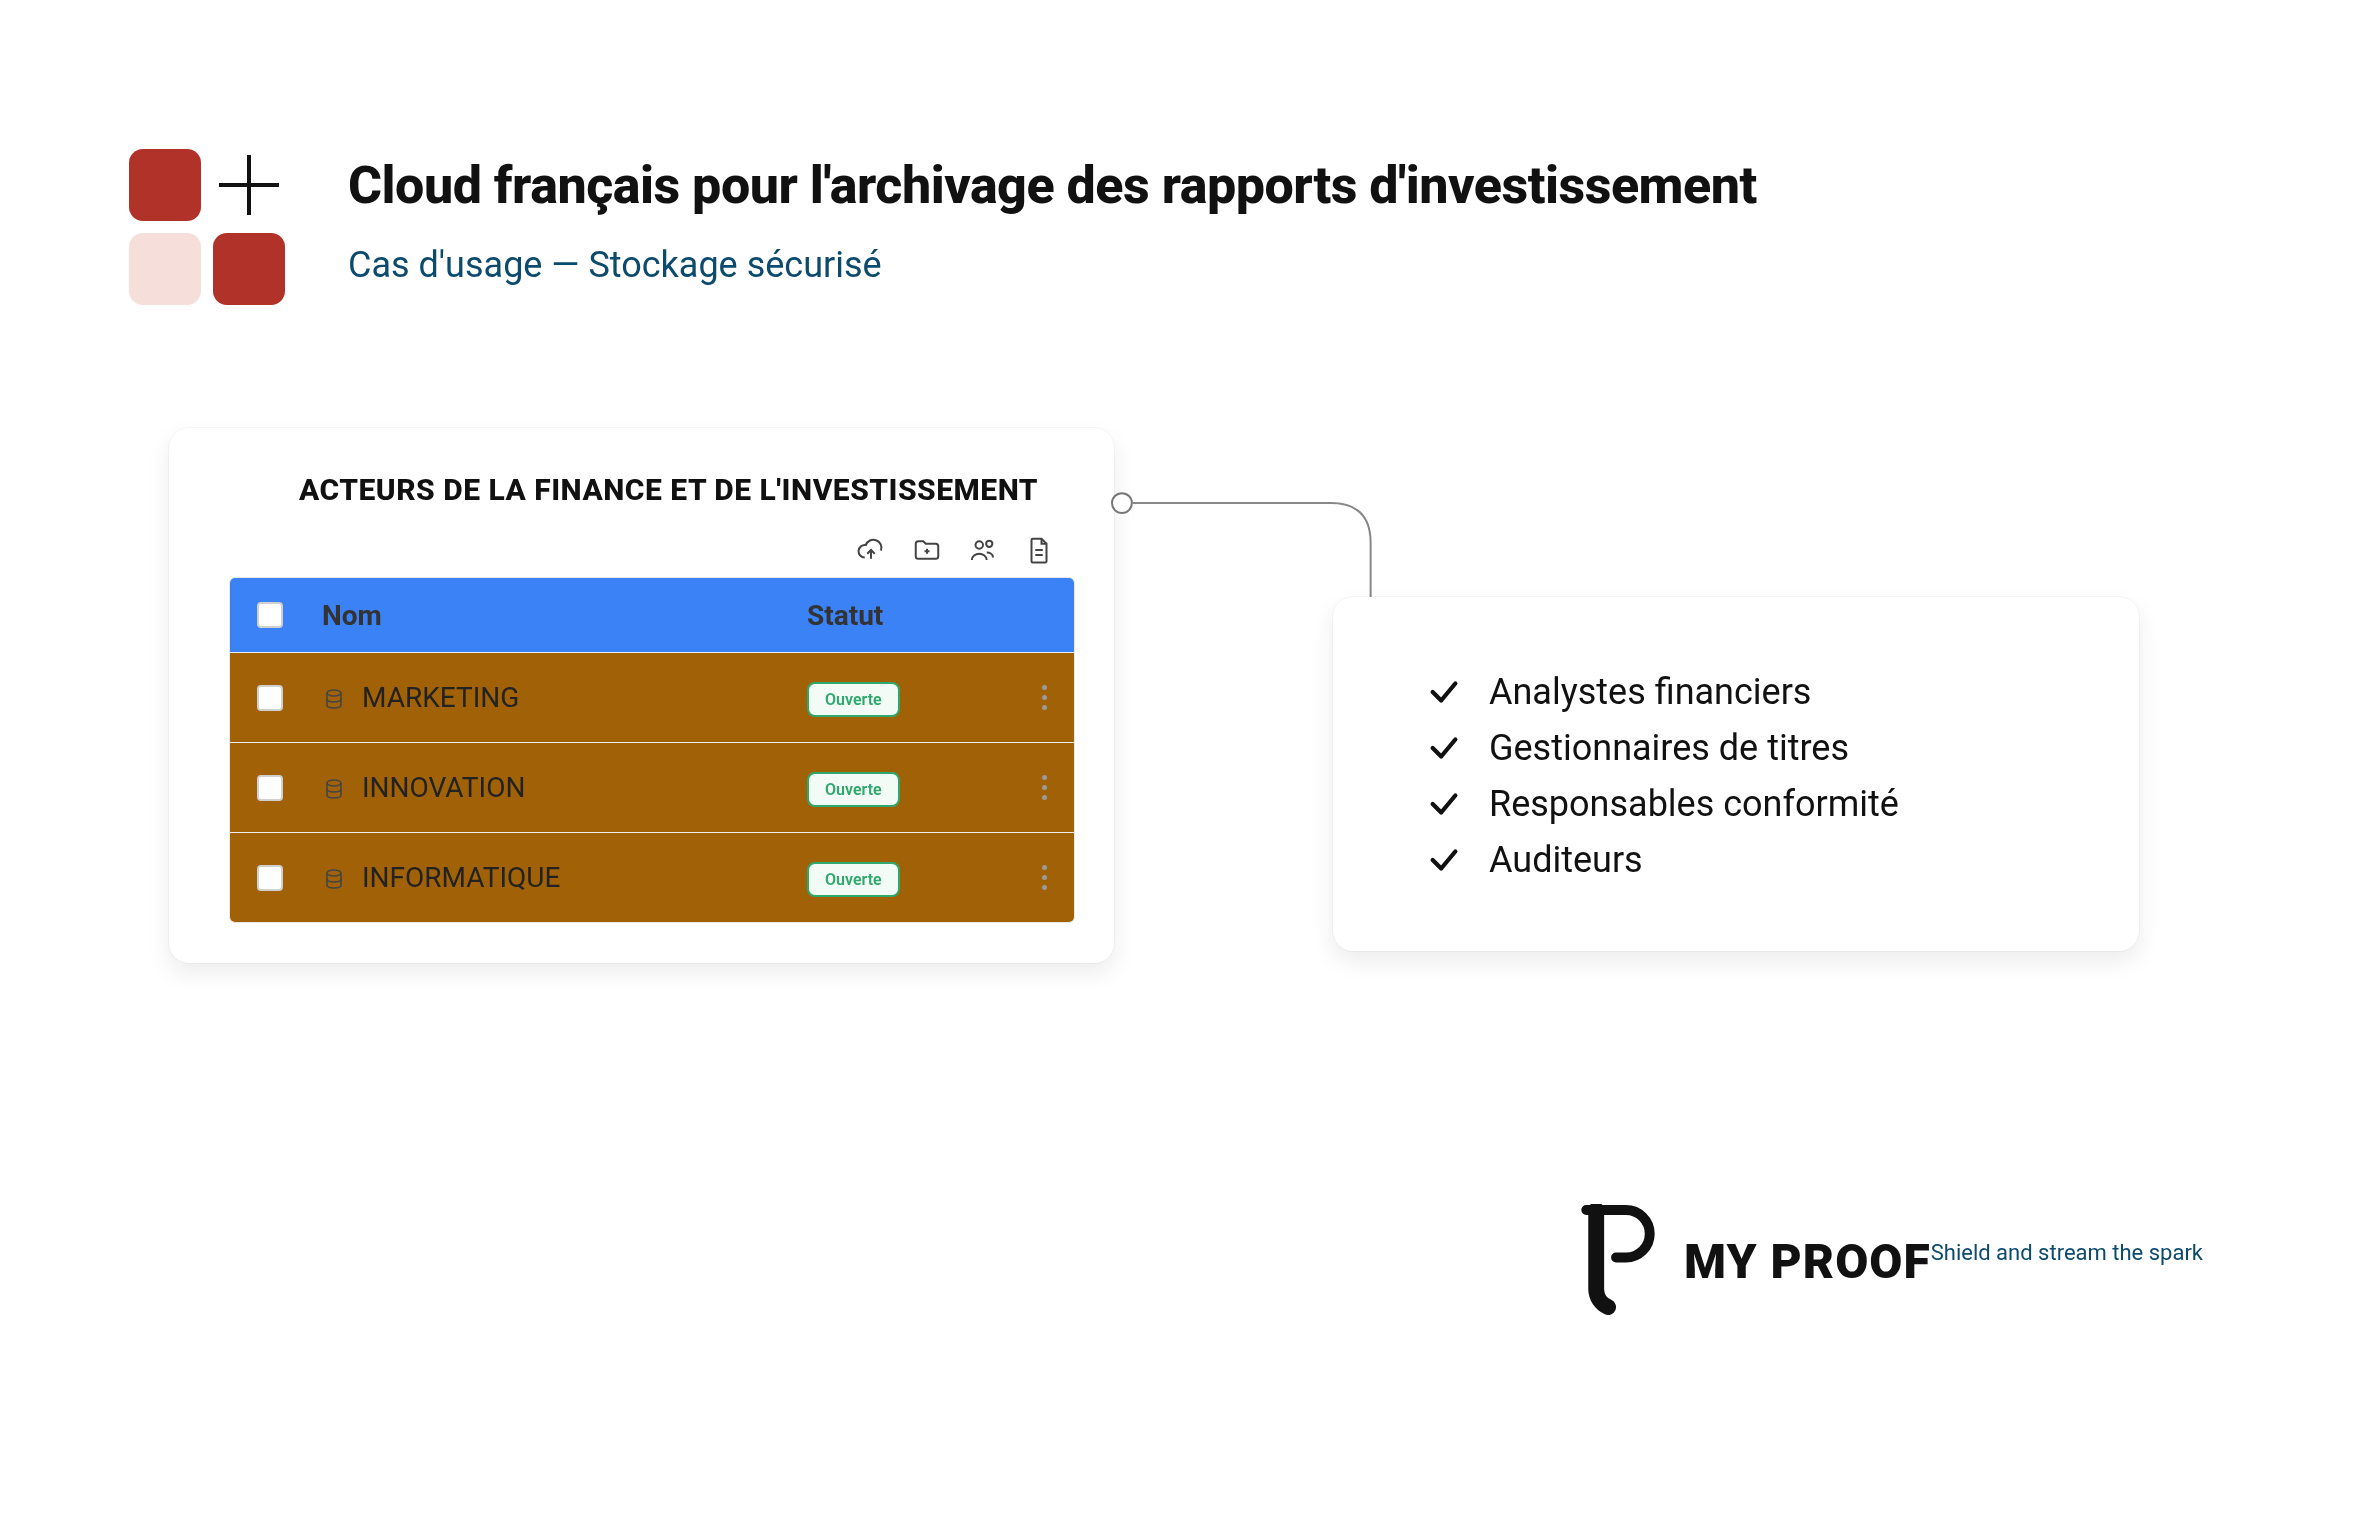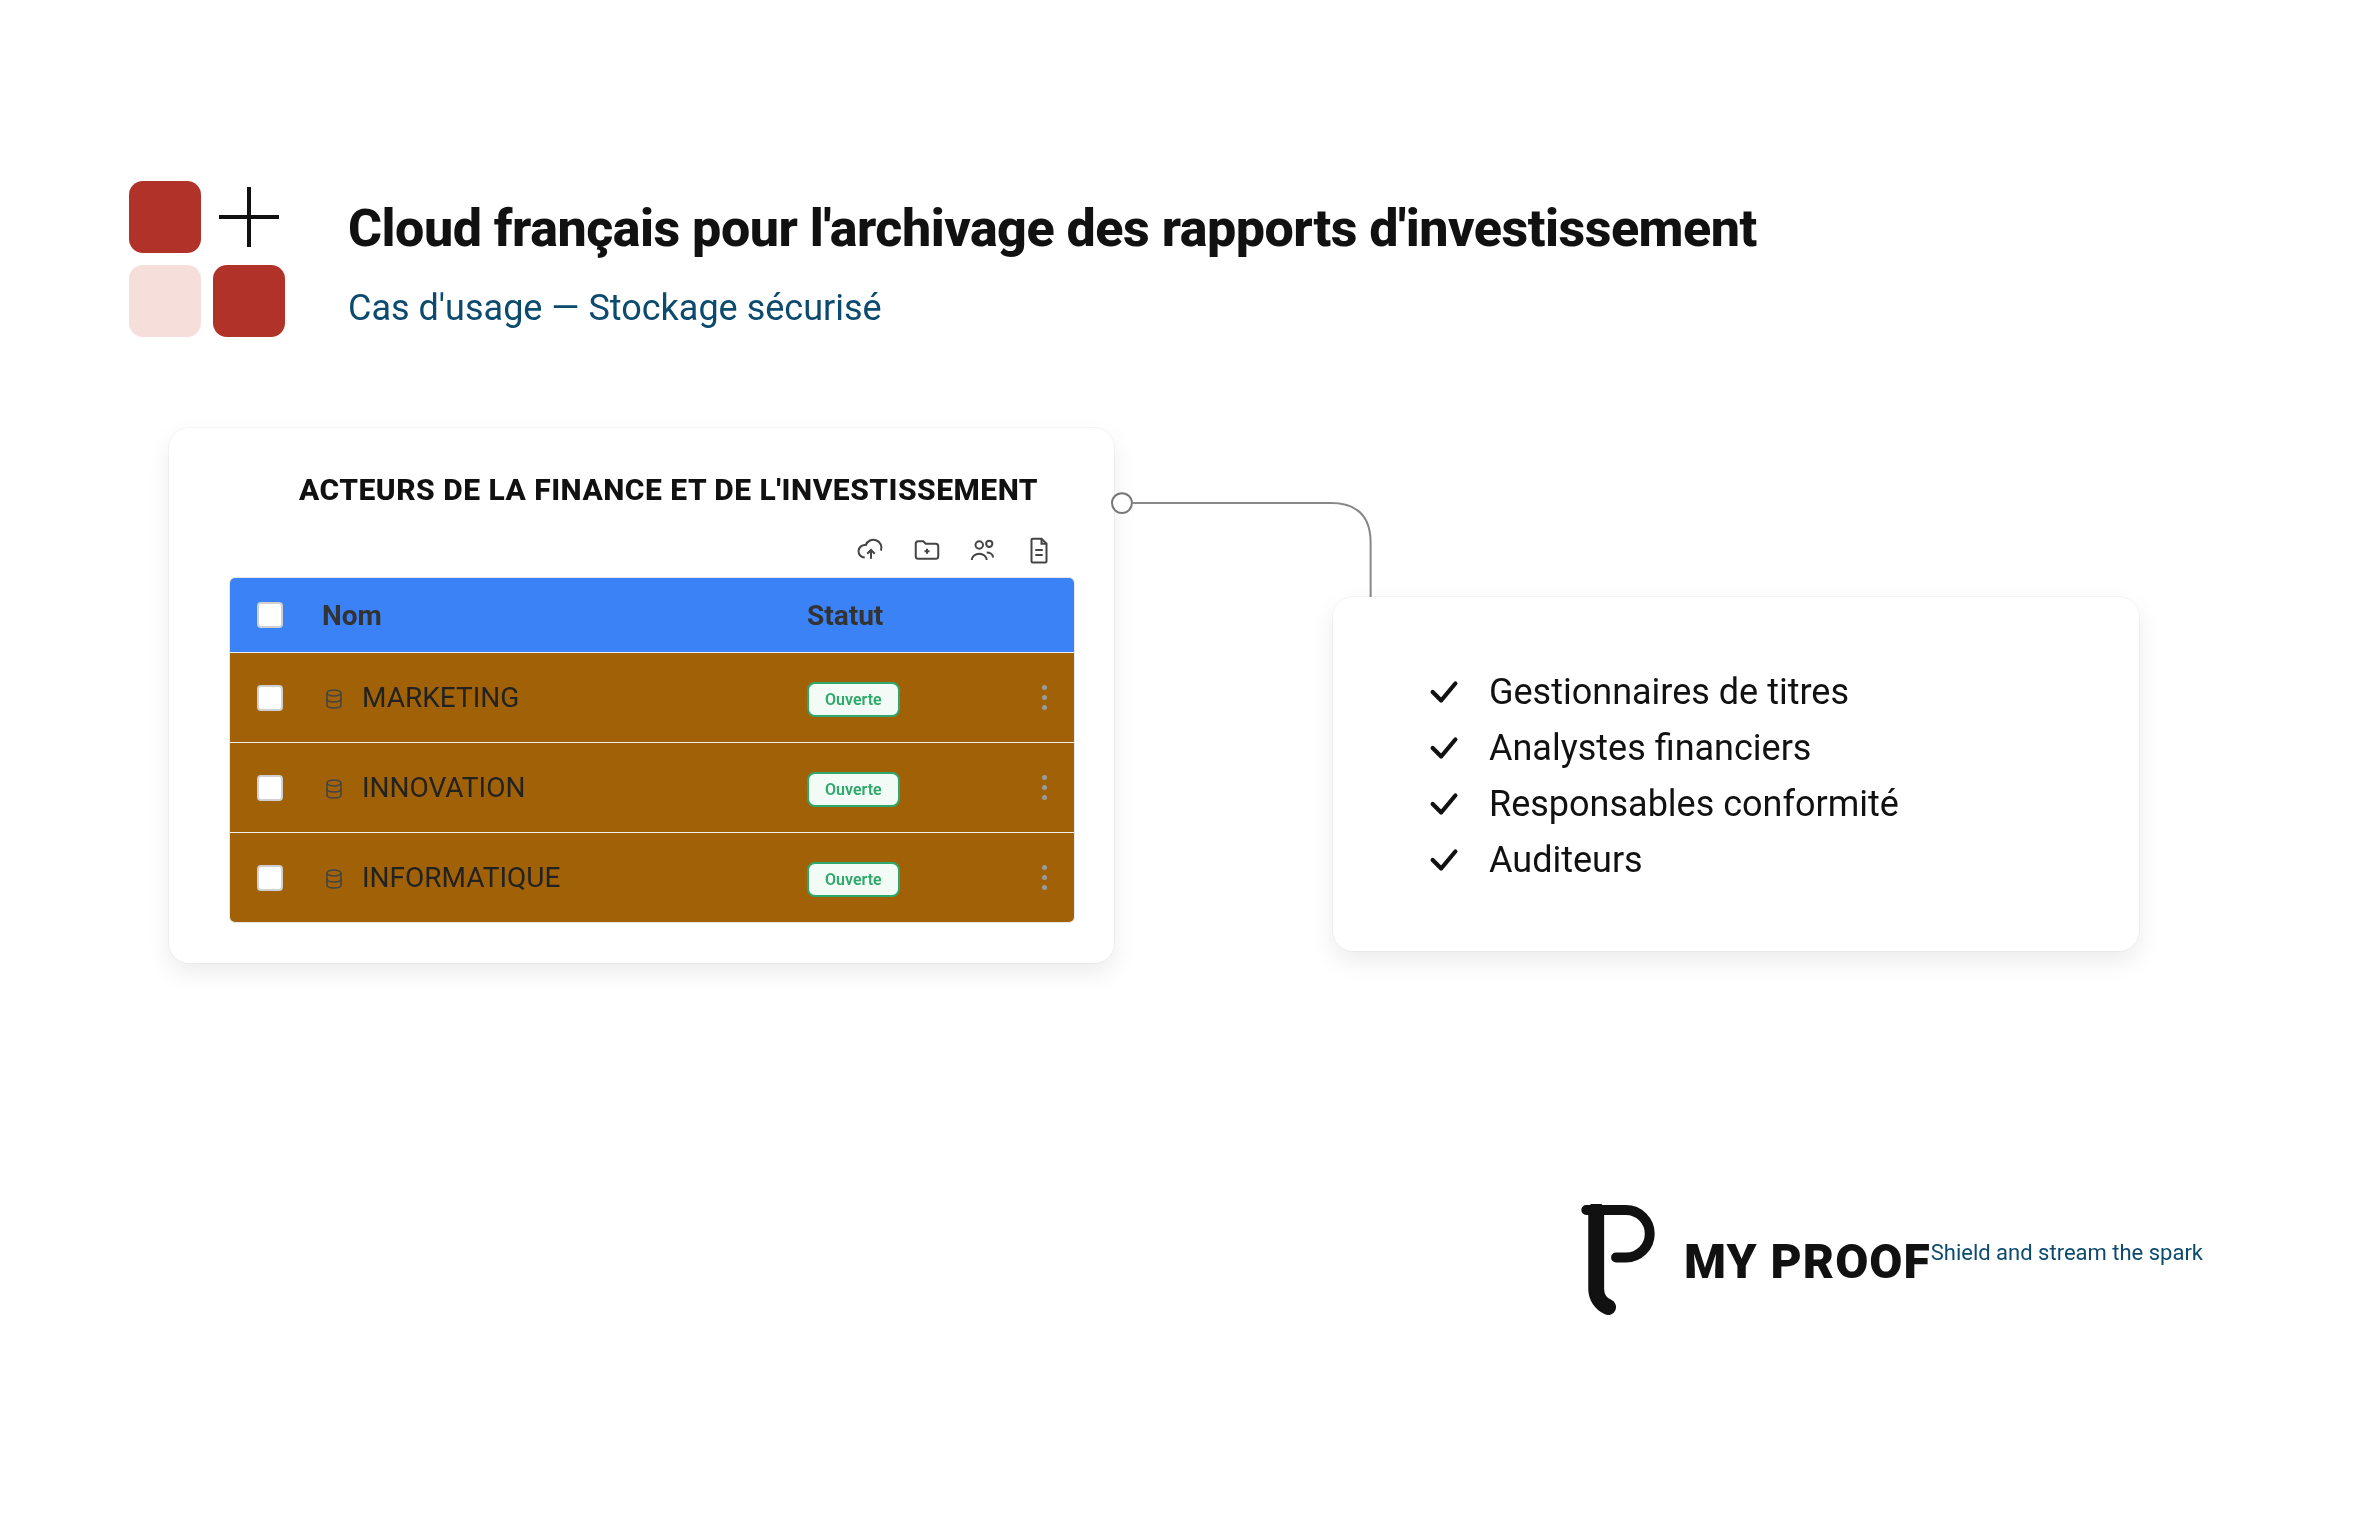--- a/index.html
+++ b/index.html
@@ -1,20 +1,20 @@
 <!DOCTYPE html>
 <html><head>
 <meta charset="utf-8">
 <style>
   * { box-sizing: border-box; margin: 0; padding: 0; }
   html, body { width: 2372px; height: 1540px; background: #ffffff; font-family: -apple-system, BlinkMacSystemFont, "Segoe UI", Roboto, Helvetica, Arial, sans-serif; color: #111; }
   .canvas { position: relative; width: 2372px; height: 1540px; transform-origin: 0 0; }
 
   
-  .header { position: absolute; left: 129px; top: 149px; display: flex; align-items: center; gap: 60px; margin-top: 32px; }
+  .header { position: absolute; left: 129px; top: 149px; display: flex; align-items: flex-start; gap: 60px; }
   .logo { position: relative; width: 159px; height: 159px; }
   .logo .q { position: absolute; width: 72px; height: 72px; border-radius: 14px; }
   .logo .tl { left: 0; top: 0; background: #b13228; }
   .logo .br { left: 84px; top: 84px; background: #b13228; }
   .logo .bl { left: 0; top: 84px; background: #f6dedb; }
   .logo .plus { position: absolute; left: 84px; top: 0; width: 72px; height: 72px; }
   .logo .plus::before, .logo .plus::after { content: ""; position: absolute; background: #111; }
   .logo .plus::before { left: 34px; top: 6px; width: 4px; height: 60px; }
   .logo .plus::after  { left: 6px; top: 34px; width: 60px; height: 4px; }
   .headings { padding-top: 6px; }
@@ -206,27 +206,27 @@
       <circle class="node" cx="260" cy="170" r="10"></circle>
     </svg>
   </div>
 
   <div class="right-card">
     <ul class="right-list">
       <li>
         <span class="check-icon"><svg viewBox="0 0 24 24">
               <path d="M4 12l6 6L20 6"></path>
             </svg></span>
+        <span>Analystes financiers</span>
+      </li>
+      <li>
+        <span class="check-icon"><svg viewBox="0 0 24 24">
+              <path d="M4 12l6 6L20 6"></path>
+            </svg></span>
         <span>Gestionnaires de titres</span>
-      </li>
-      <li>
-        <span class="check-icon"><svg viewBox="0 0 24 24">
-              <path d="M4 12l6 6L20 6"></path>
-            </svg></span>
-        <span>Analystes financiers</span>
       </li>
       <li>
         <span class="check-icon"><svg viewBox="0 0 24 24">
               <path d="M4 12l6 6L20 6"></path>
             </svg></span>
         <span>Responsables conformité</span>
       </li>
       <li>
         <span class="check-icon"><svg viewBox="0 0 24 24">
               <path d="M4 12l6 6L20 6"></path>

